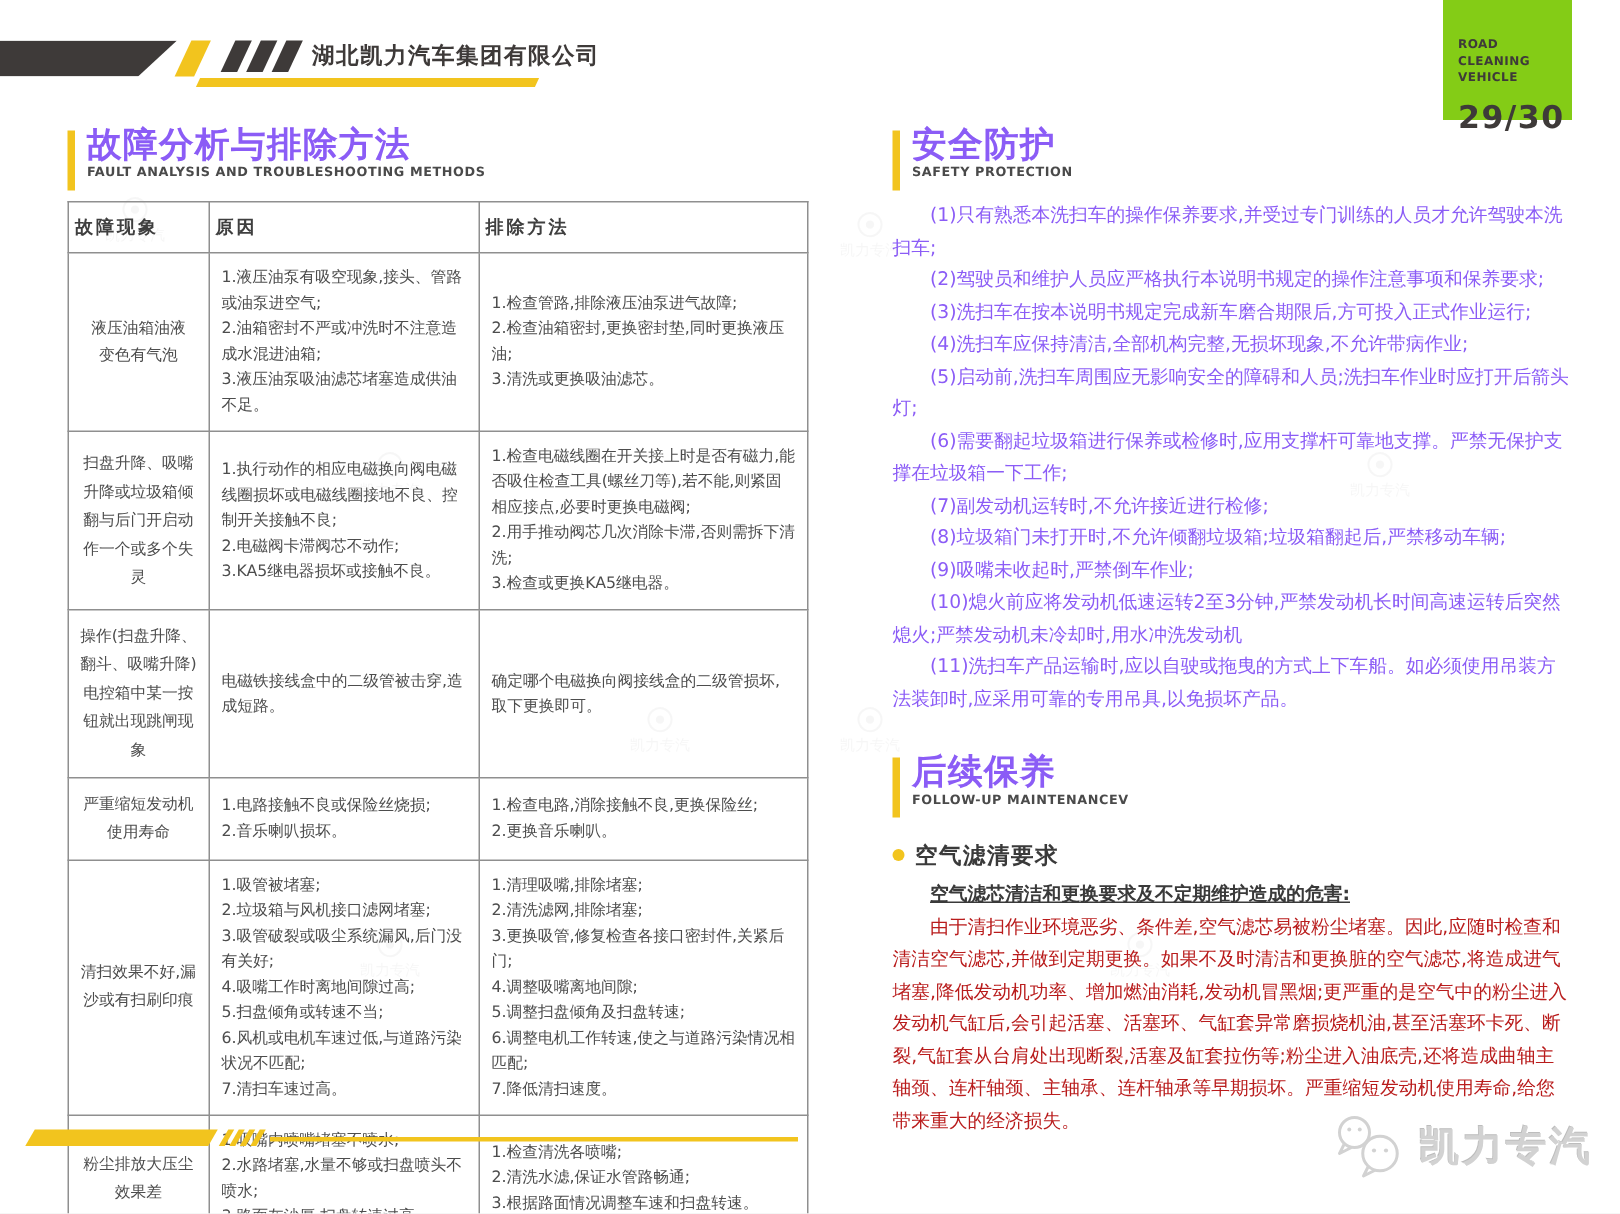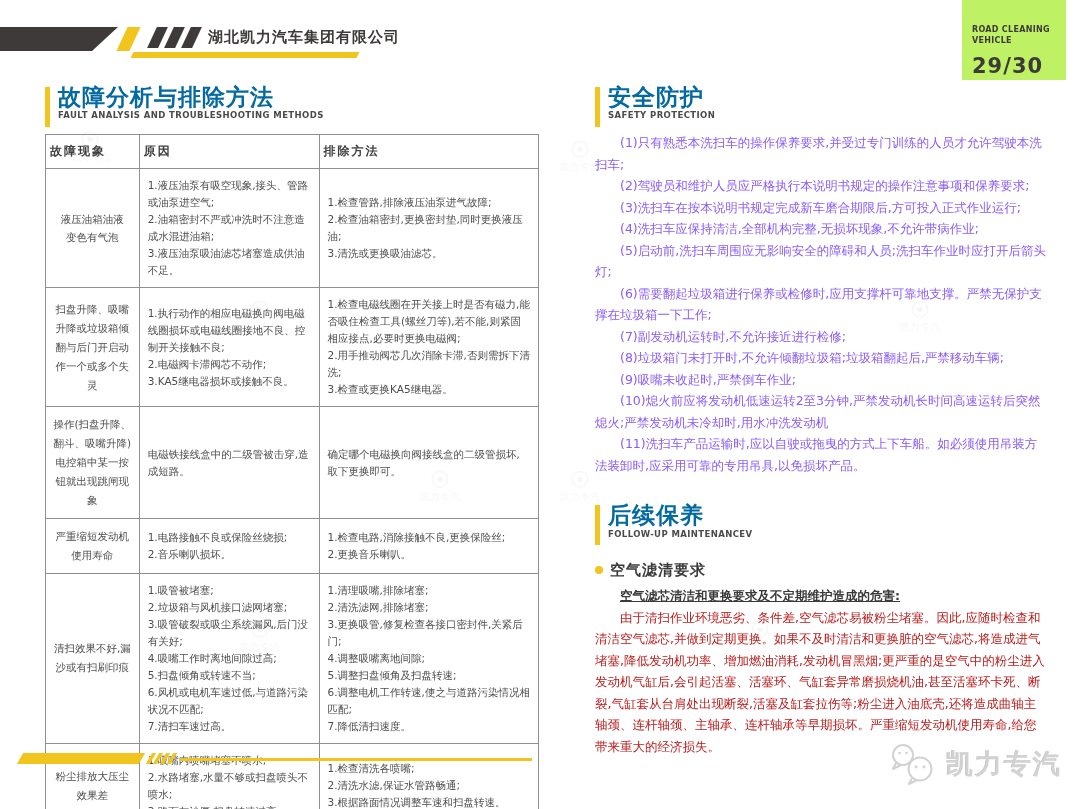--- a/index.html
+++ b/index.html
@@ -15,28 +15,28 @@
 
   
   .hdr-dark-bar { position:absolute; left:0; top:27px; width:118px; height:24px; background:#3e3a39;
     clip-path:polygon(0 0,100% 0,78% 100%,0 100%); }
   .hdr-yellow-slash { position:absolute; left:122px; top:27px; width:13px; height:24px; background:#f2c41e; transform:skewX(-25deg); }
   .hdr-slash { position:absolute; top:27px; width:11px; height:21px; background:#3e3a39; transform:skewX(-25deg); }
   .hdr-slash.s1 { left:152px; } .hdr-slash.s2 { left:169px; } .hdr-slash.s3 { left:186px; }
   .hdr-company { position:absolute; left:208px; top:28px; font-size:15px; font-weight:bold; color:#3e3a39; letter-spacing:1px; }
   .hdr-underline { position:absolute; left:132px; top:52px; width:226px; height:6px; background:#f2c41e; transform:skewX(-25deg); }
 
-  .corner-tab { position:absolute; left:962px; top:0; width:104px; height:80px; background:#bef264; padding:24px 8px 0 10px; }
+  .corner-tab { position:absolute; left:962px; top:0; width:86px; height:80px; background:#84cc16; padding:24px 8px 0 10px; }
   .corner-tab .tab-label { font-size:8px; font-weight:bold; color:#3e3a39; line-height:1.4; letter-spacing:.3px; }
   .corner-tab .tab-page { font-size:21px; font-weight:bold; color:#3e3a39; margin-top:8px; letter-spacing:1px; }
 
   
   .sec-title { position:relative; padding-left:13px; }
   .sec-title .bar { position:absolute; left:0; top:3px; width:5px; height:40px; background:#f2c41e; }
-  .sec-title h2 { font-size:23px; font-weight:bold; color:#0369a1; letter-spacing:1px; line-height:1.15; }
+  .sec-title h2 { font-size:23px; font-weight:bold; color:#8b5cf6; letter-spacing:1px; line-height:1.15; }
   .sec-title .sub { font-size:8.5px; font-weight:bold; color:#4a4a4a; letter-spacing:.4px; }
 
   
   .left-col { position:absolute; left:45px; top:84px; width:494px; }
   table.fault-table { width:100%; border-collapse:collapse; margin-top:14px; table-layout:fixed; }
   .fault-table th, .fault-table td { border:1px solid #8f8f8f; vertical-align:middle; }
   .fault-table th { font-size:12px; font-weight:bold; color:#3f3f3f; text-align:left; padding:8px 4px; letter-spacing:2px; }
   .fault-table td { font-size:10.5px; color:#4d4d4d; line-height:1.62; padding:8px 8px; white-space:pre-line; }
   .fault-table td.phen { text-align:center; line-height:1.8; padding:8px 5px; }
   .fault-table col.c1 { width:19%; } .fault-table col.c2 { width:36.5%; } .fault-table col.c3 { width:44.5%; }

